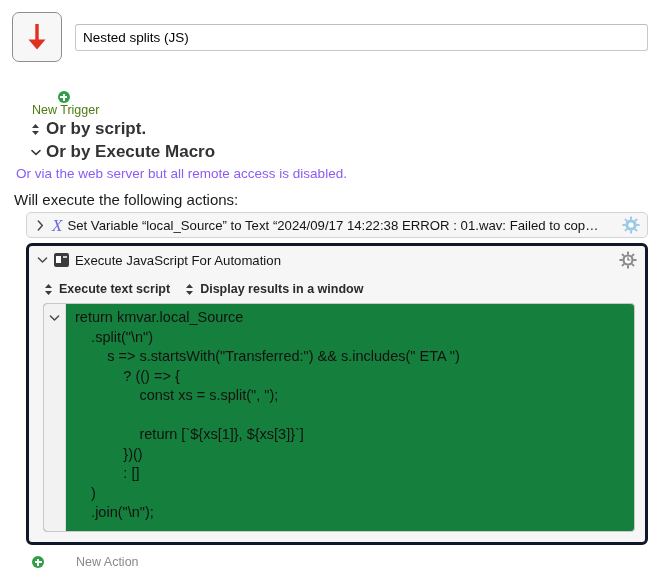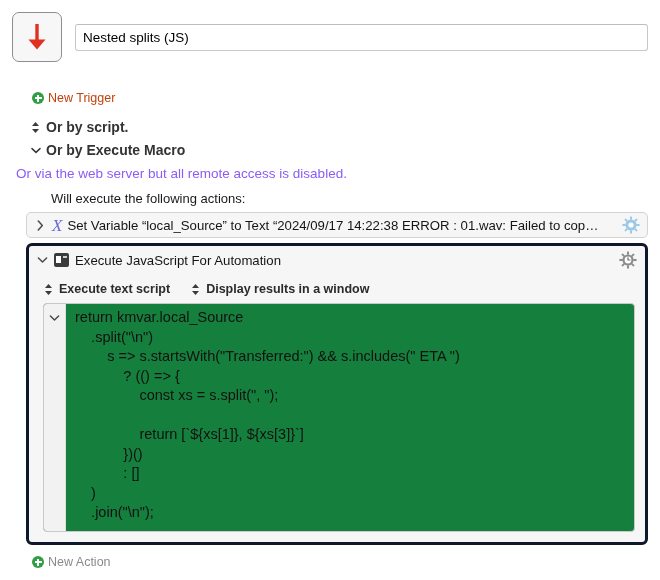--- a/index.html
+++ b/index.html
@@ -84,21 +84,22 @@
   }
   .checkbox svg { display: block; }
 
   .new-trigger {
     position: absolute;
     left: 32px;
     top: 91px;
     display: flex;
     align-items: center;
     font-size: 12.5px;
-    color: #c2410c;
+    color: #4d7c0f;
+    flex-direction: column;
   }
   .plus-badge {
     width: 12px;
     height: 12px;
     border-radius: 50%;
     background: #2f9e44;
     display: inline-flex;
     align-items: center;
     justify-content: center;
     margin-right: 4px;
@@ -118,21 +119,21 @@
     height: 7px;
     background: #ffffff;
   }
   .plus-wrap { position: relative; display: inline-flex; align-items: center; justify-content: center; }
 
   .or-line {
     position: absolute;
     left: 30px;
     display: flex;
     align-items: center;
-    font-size: 14px;
+    font-size: 17px;
     font-weight: bold;
     color: #333333;
   }
   .or-script { top: 119px; }
   .or-macro  { top: 142px; }
 
   .stepper-icon {
     width: 11px;
     margin-right: 5px;
     display: inline-flex;
@@ -155,23 +156,22 @@
     left: 16px;
     top: 166px;
     font-size: 13.5px;
     color: #8b5cf6;
   }
 
   .will-execute {
     position: absolute;
     left: 14px;
     top: 191px;
-    font-size: 13px;
+    font-size: 15px;
     color: #1a1a1a;
-    margin-left: 37px;
   }
 
   
   .action-collapsed {
     position: absolute;
     left: 26px;
     top: 212px;
     width: 622px;
     height: 26px;
     background: #f6f6f6;
@@ -264,21 +264,20 @@
 
   .popup-row {
     position: absolute;
     left: 14px;
     top: 36px;
     display: flex;
     align-items: center;
     font-size: 12.5px;
     font-weight: bold;
     color: #2b2b2b;
-    gap: 6px;
   }
   .popup-item {
     display: flex;
     align-items: center;
     margin-right: 14px;
   }
 
   .code-outer {
     position: absolute;
     left: 14px;
@@ -314,20 +313,21 @@
   }
 
   .new-action {
     position: absolute;
     left: 32px;
     top: 555px;
     display: flex;
     align-items: center;
     font-size: 12.5px;
     color: #8a8a8a;
+    gap: 28px;
   }
 </style>
 </head>
 <body>
 
 <div class="page">
 
   <div class="header-row">
     <div class="macro-icon">
       <span>

